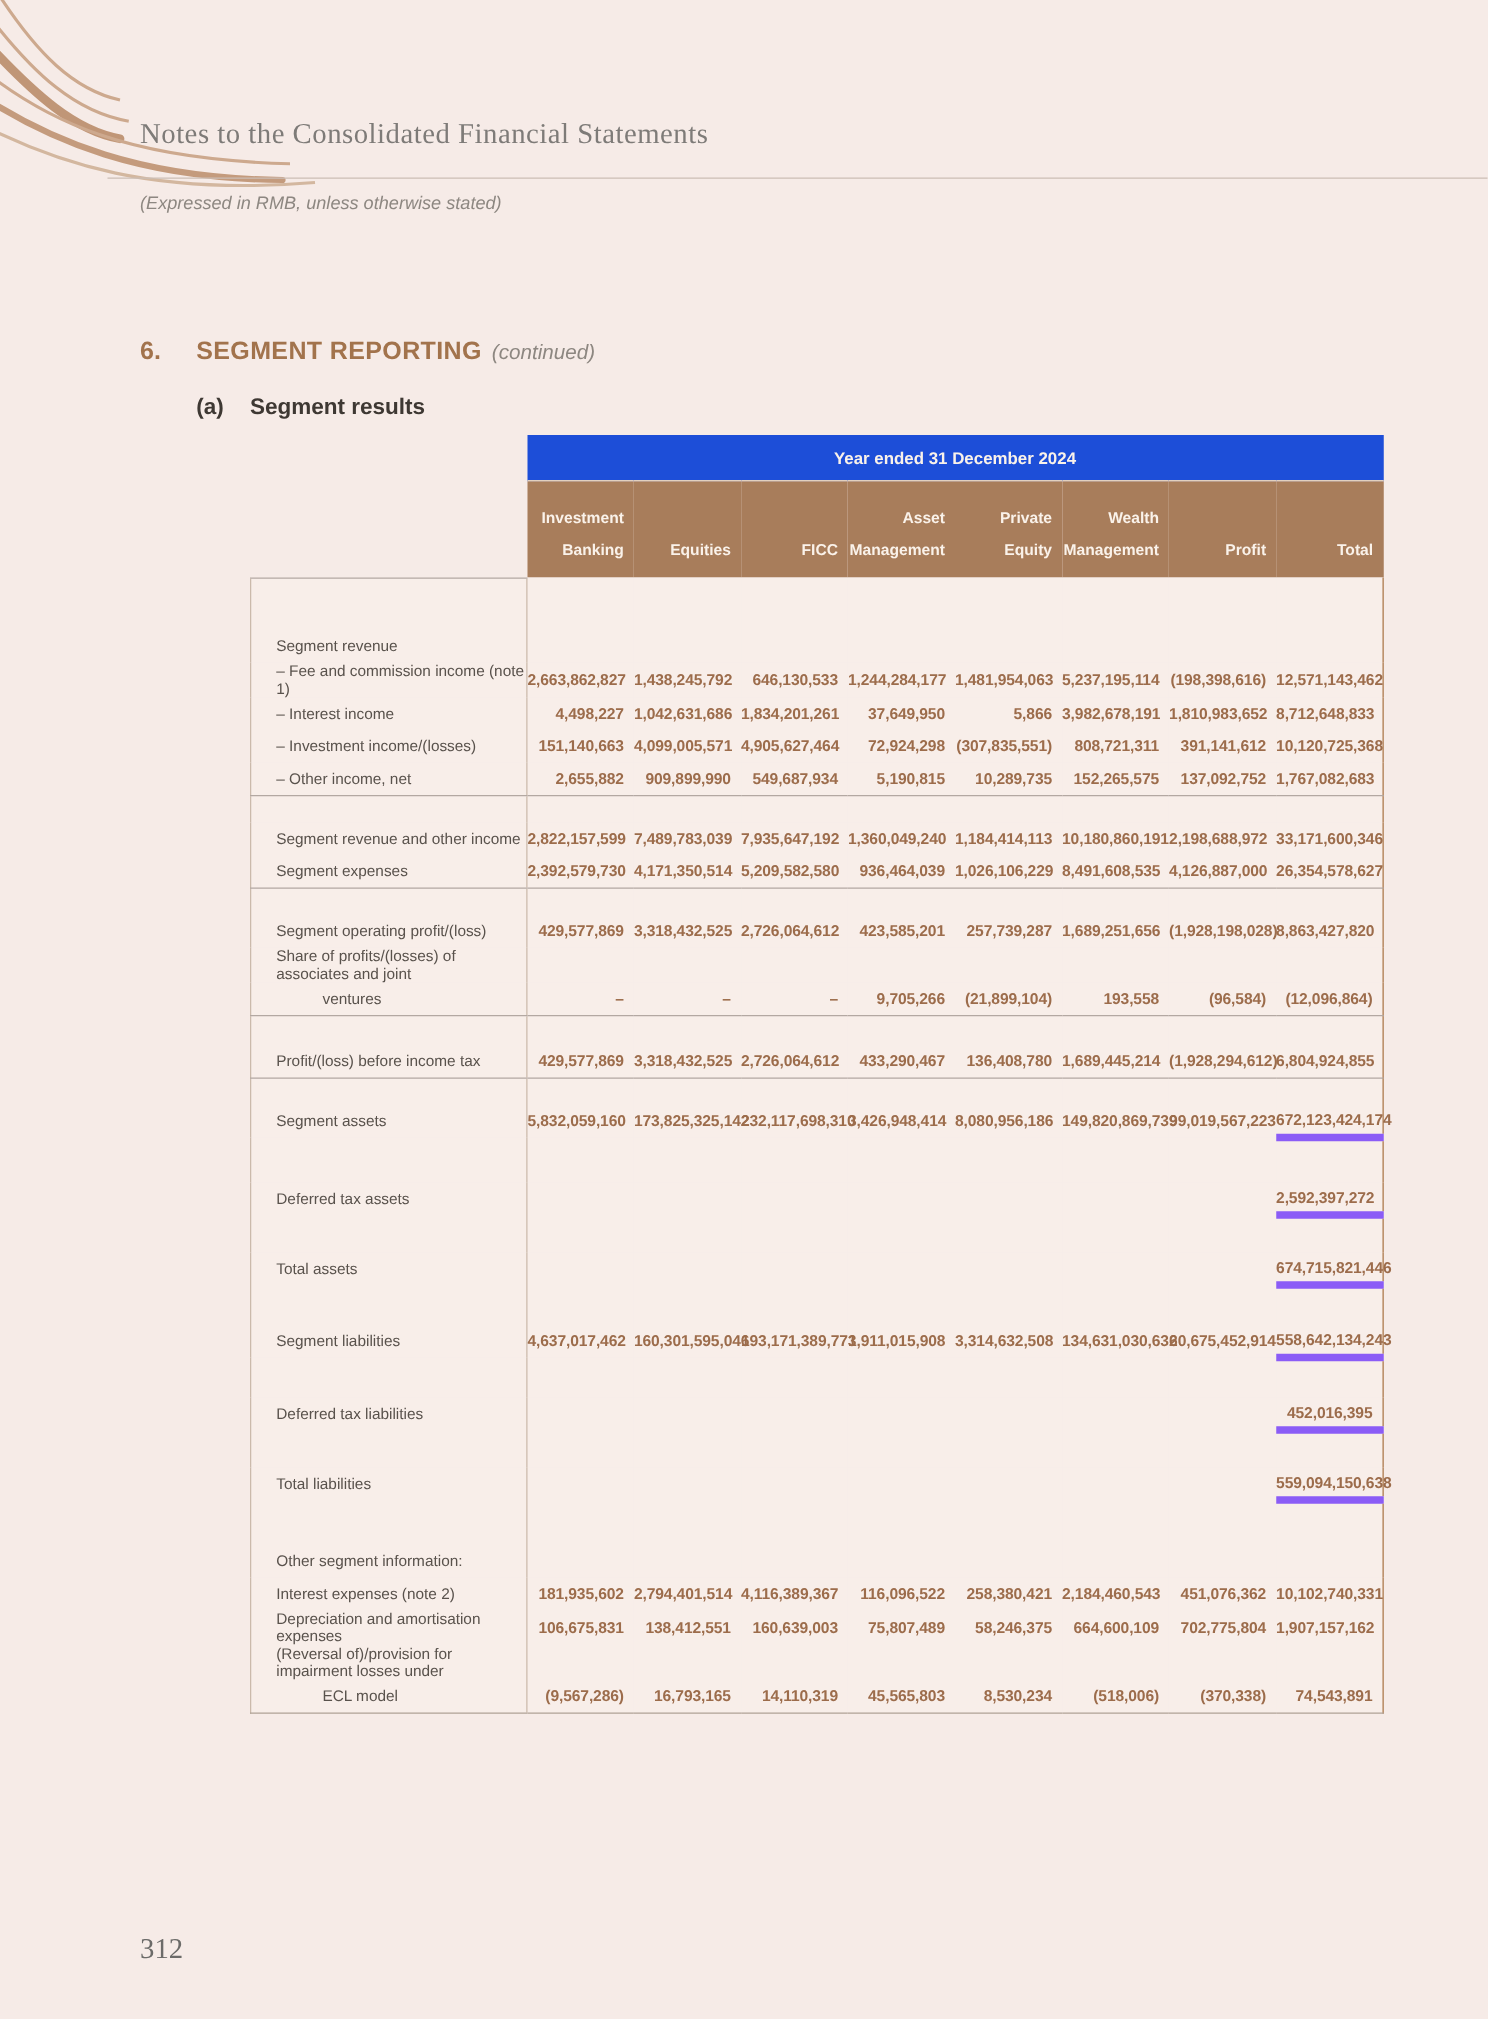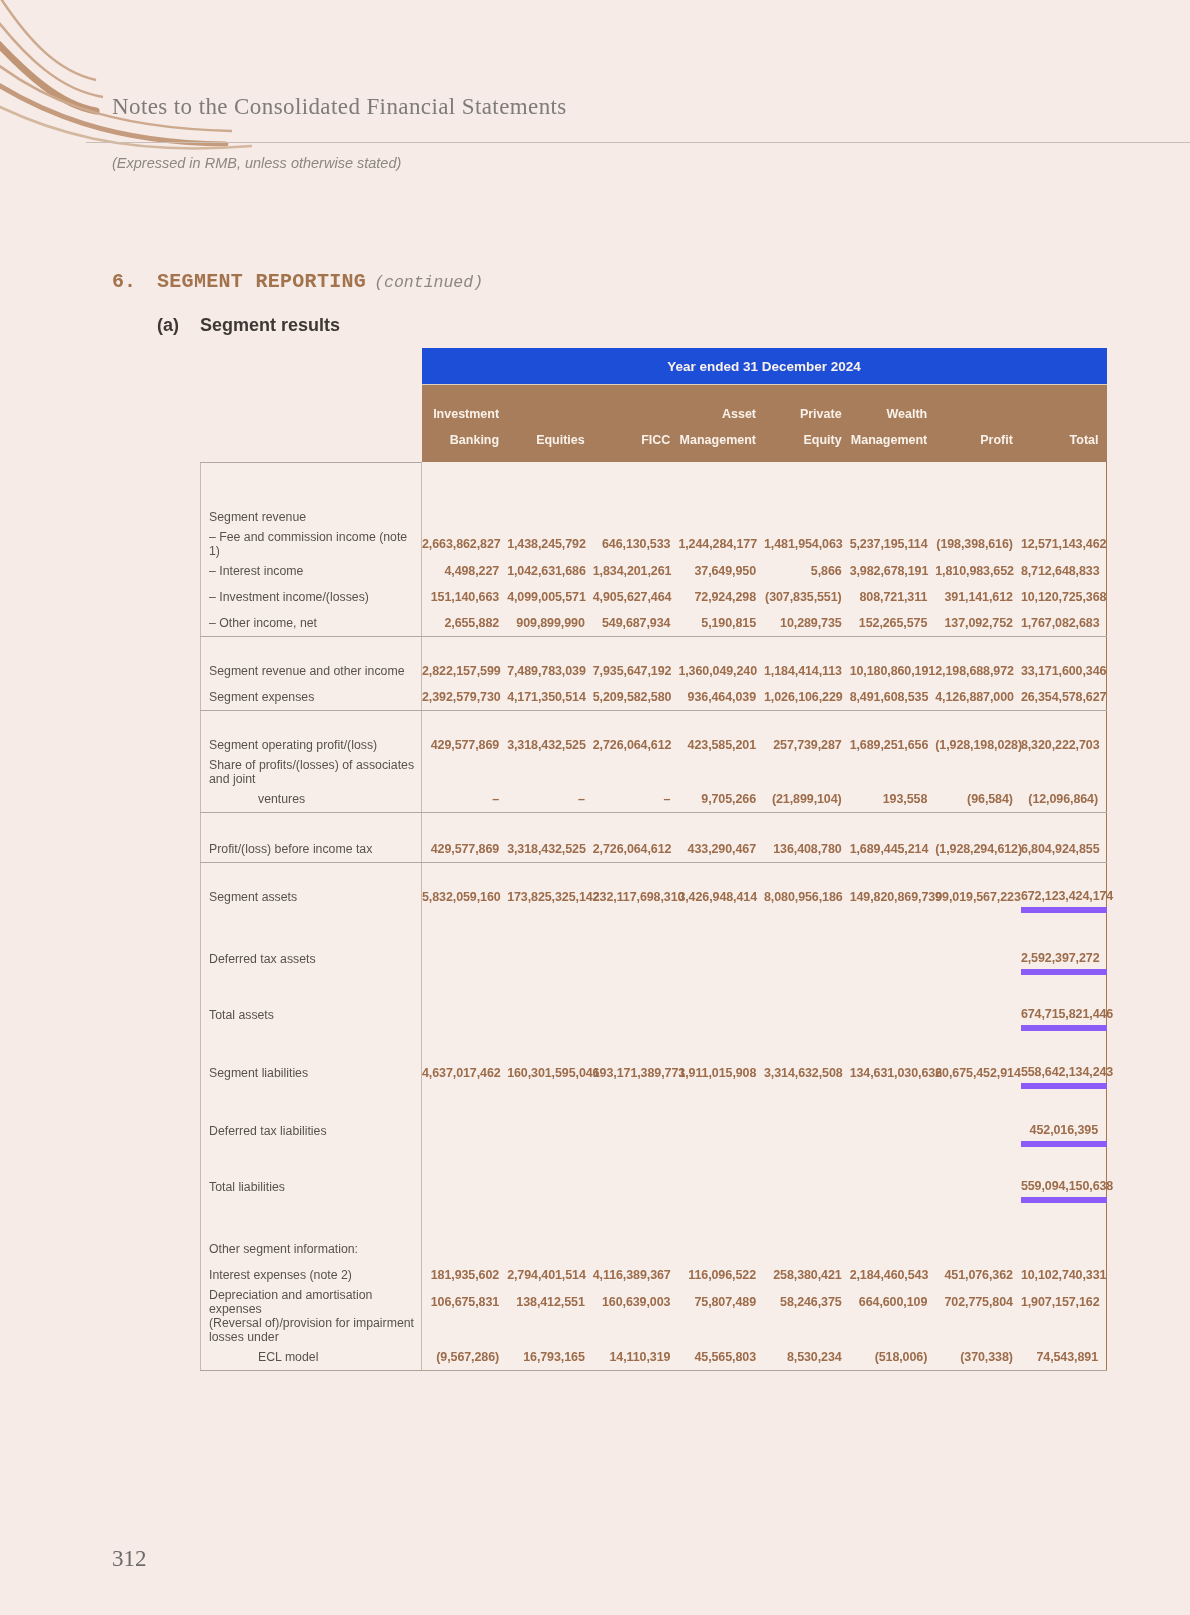--- a/index.html
+++ b/index.html
@@ -13,21 +13,21 @@
   .title-rule { position:absolute; top:142px; left:86px; right:0; height:1px; background:#ccbeb5; }
   .doc-title {
     position:absolute; top:94px; left:112px;
     font-family:"Liberation Serif", serif;
     font-size:23px; color:#7e7b78; letter-spacing:0.4px;
   }
   .doc-subtitle {
     position:absolute; top:155px; left:112px;
     font-style:italic; font-size:14.5px; color:#8d8781;
   }
-  .sec-line { position:absolute; top:270px; left:112px; white-space:nowrap;font-family:Liberation Mono, monospace; }
+  .sec-line { position:absolute; top:270px; left:112px; white-space:nowrap; }
   .sec-num { display:inline-block; width:45px; font-size:20px; font-weight:700; color:#a2734c; }
   .sec-title { font-size:20px; font-weight:700; color:#a2734c; letter-spacing:0.3px; }
   .sec-cont { font-size:16.5px; font-style:italic; color:#8d8781; margin-left:8px; }
   .sub-line { position:absolute; top:315px; left:157px; white-space:nowrap; }
   .sub-label { display:inline-block; width:43px; font-size:18px; font-weight:700; color:#3e3833; }
   .sub-title { font-size:18px; font-weight:700; color:#3e3833; }
 
   .table-wrap { position:absolute; top:348px; left:200px; }
   table { border-collapse:collapse; table-layout:fixed; width:907px; }
   thead th { margin:0; padding:0; }
@@ -38,21 +38,21 @@
     height:36px; border-bottom:1px solid #e2d0bf;
   }
   th.colhead {
     background:#a87d5b; color:#faf2ea;
     font-size:12.5px; font-weight:700; text-align:right;
     vertical-align:bottom; height:68px; padding:0 8px 9px 0;
   }
   th.colhead div { line-height:26px; }
   tbody tr { height:26px; }
   tbody td { padding:0; background:#f8eee9; font-size:12.5px; vertical-align:middle; }
-  td.lbl { color:#59524c; text-align:left; padding-left:8px; border-left:1px solid #cbbaab; font-size:12.3px; }
+  td.lbl { color:#59524c; text-align:left; padding-left:20px; border-left:1px solid #cbbaab; font-size:12.3px; }
   td.lbl.indent { padding-left:57px; }
   td.num { color:#9c6c4b; font-weight:700; text-align:right; padding-right:8px; letter-spacing:-0.1px; }
   td.d1 { border-left:1px solid #cbbaab; }
   td.d8 { border-right:1px solid #aa7547; }
   tr.sep td { border-bottom:1px solid #b3a8a2; }
   td.u { border-bottom:6px solid #8b5cf6; }
   tbody tr:last-child td { border-bottom:1px solid #b0a296; }
 
   .page-num {
     position:absolute; top:1530px; left:112px;
@@ -242,21 +242,21 @@
         </tr>
         <tr>
           <td class="lbl">Segment operating profit/(loss)</td>
           <td class="num d1">429,577,869</td>
           <td class="num">3,318,432,525</td>
           <td class="num">2,726,064,612</td>
           <td class="num">423,585,201</td>
           <td class="num">257,739,287</td>
           <td class="num">1,689,251,656</td>
           <td class="num">(1,928,198,028)</td>
-          <td class="num d8">8,320,222,703</td>
+          <td class="num d8">8,863,427,820</td>
         </tr>
         <tr>
           <td class="lbl">Share of profits/(losses) of associates and joint</td>
           <td class="num d1"></td>
           <td class="num"></td>
           <td class="num"></td>
           <td class="num"></td>
           <td class="num"></td>
           <td class="num"></td>
           <td class="num"></td>

